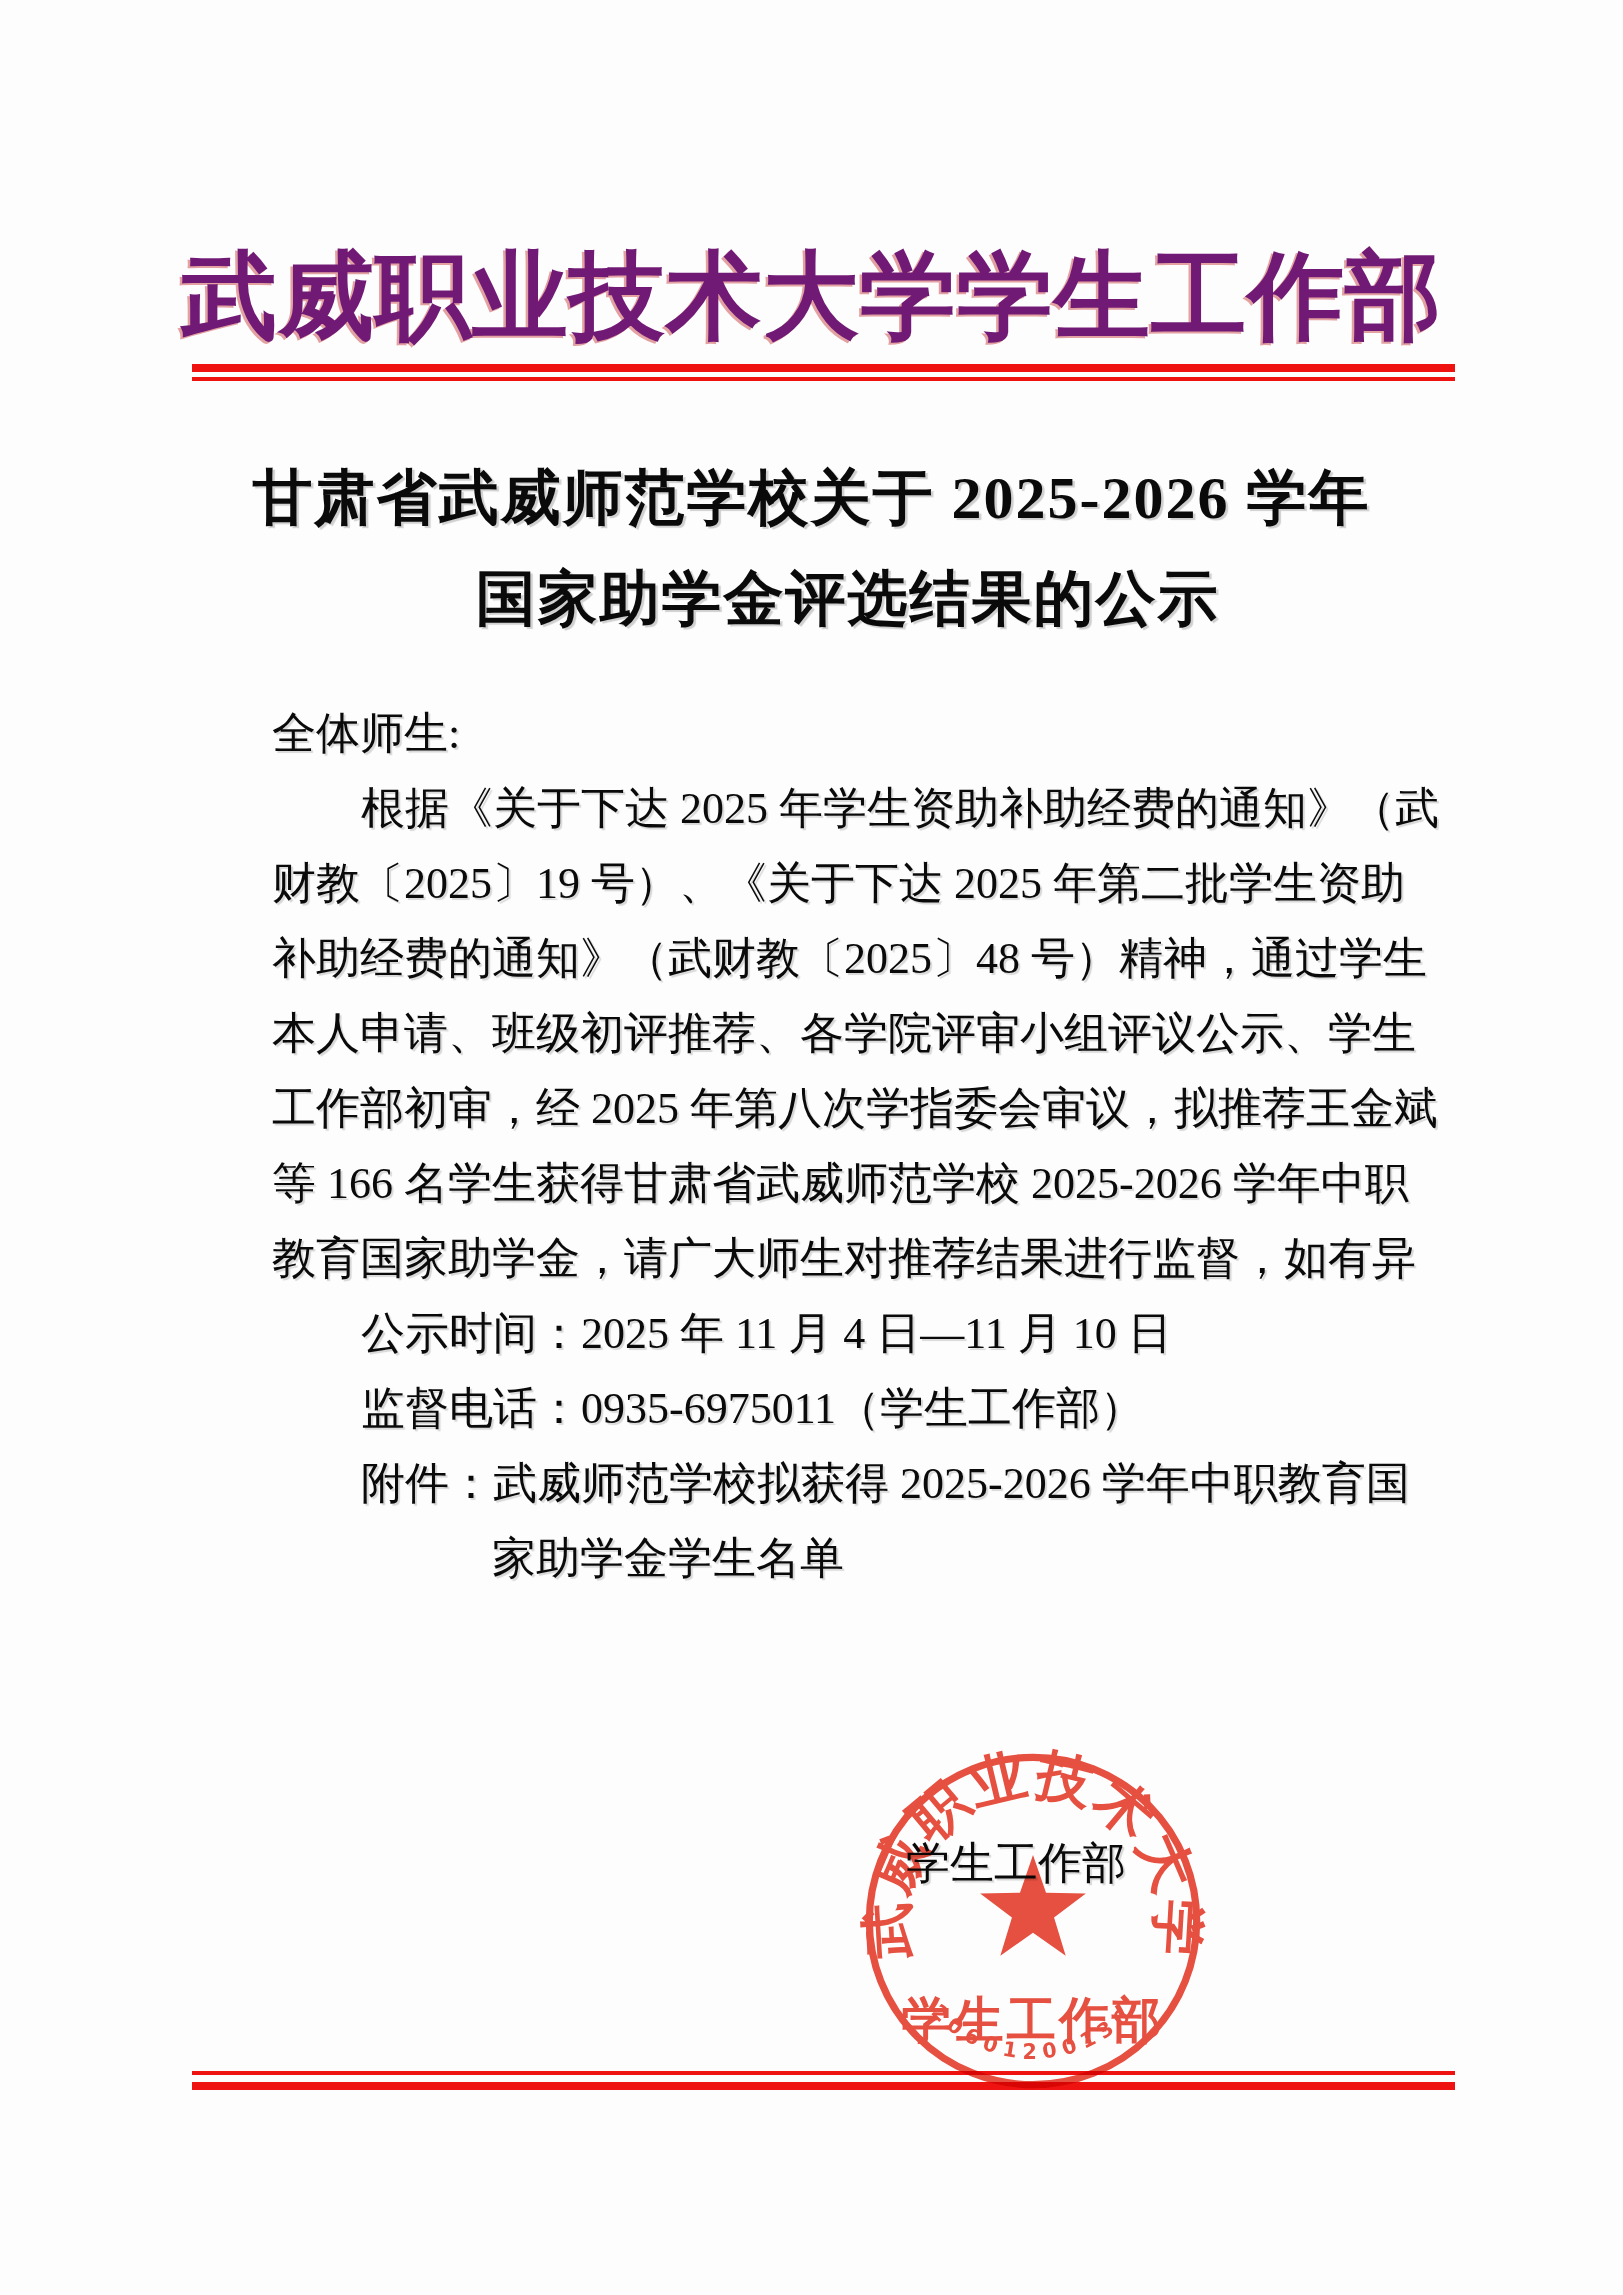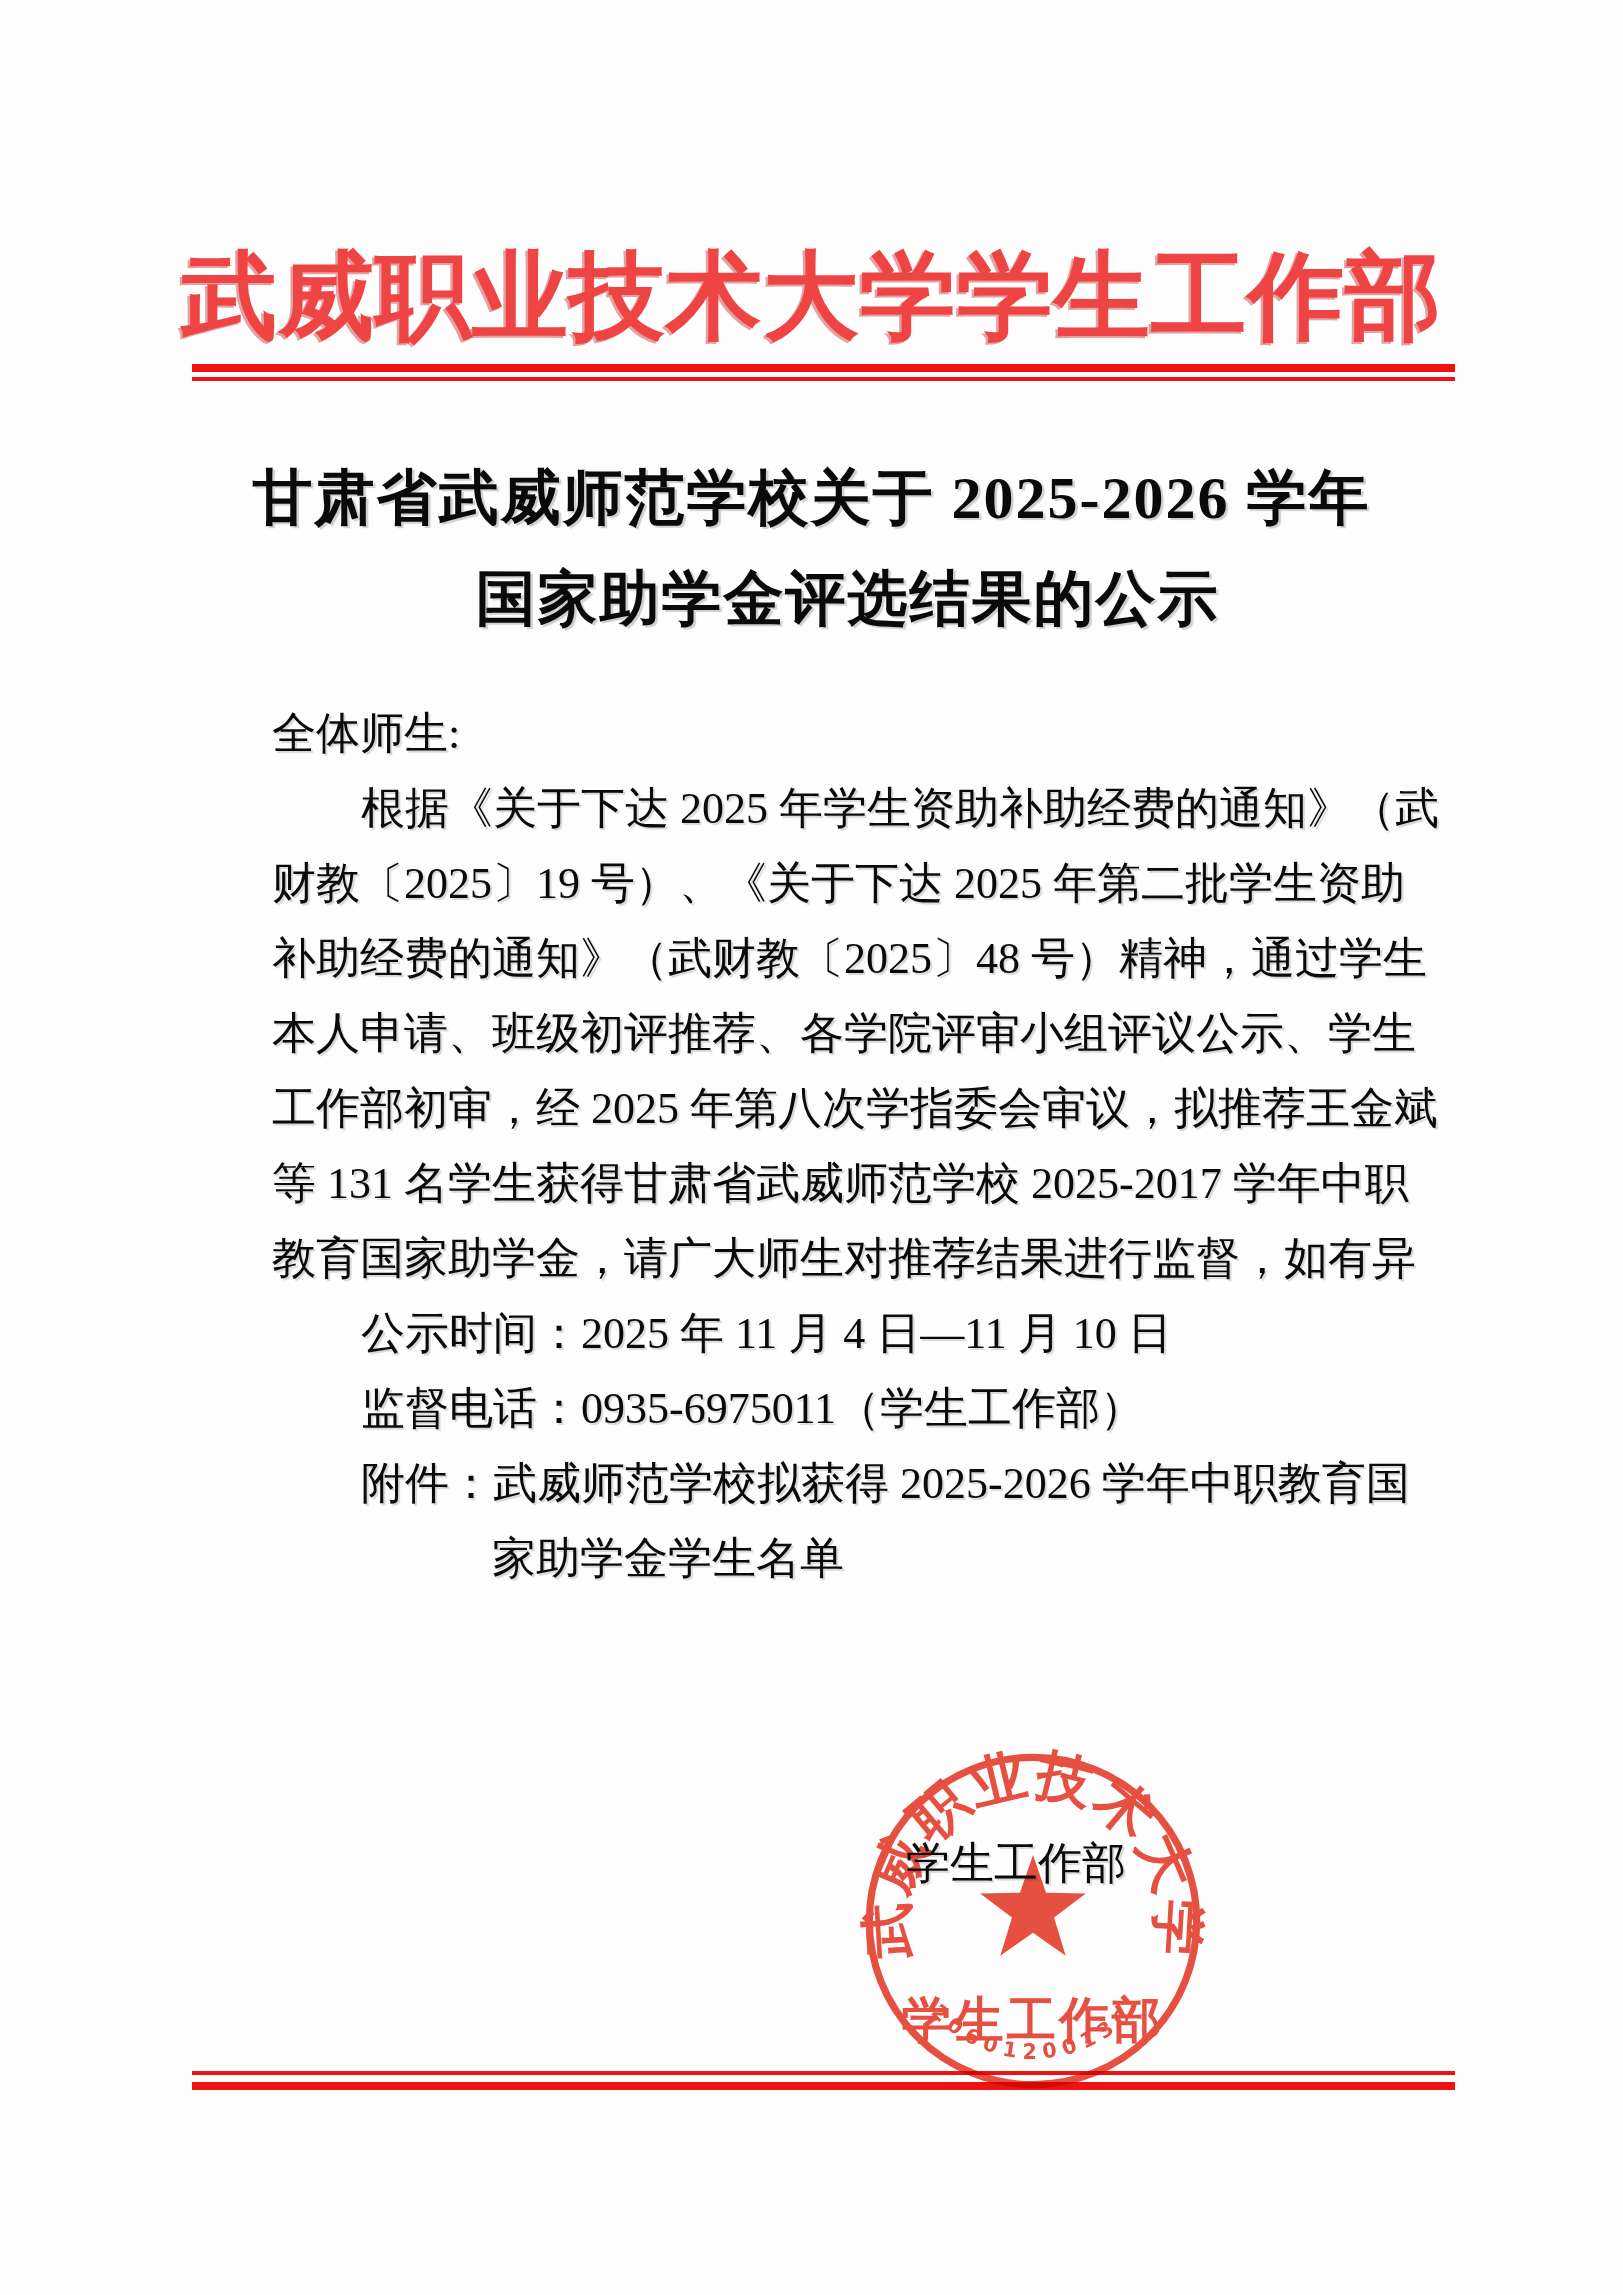--- a/index.html
+++ b/index.html
@@ -11,21 +11,21 @@
     overflow:hidden;
     font-family:"Liberation Serif","DejaVu Serif",serif;
     color:#0a0a0a;
   }
   
   .masthead{
     position:absolute;top:233px;left:0;width:100%;
     text-align:center;
     font-size:96px;line-height:128px;
     font-weight:700;
-    color:#ef4444;
+    color:#701a75;
     letter-spacing:1px;
     white-space:nowrap;
     text-shadow:-2.6px 1.5px 0 rgba(185,12,10,0.38);
   }
   
   .rule{position:absolute;left:192px;width:1263px;background:#ee1310;}
   .rule-top-thick{top:364px;height:7.7px;}
   .rule-top-thin{top:377px;height:3.6px;}
   .rule-bottom-thin{top:2071px;height:4.1px;}
   .rule-bottom-thick{top:2082px;height:8.2px;}
@@ -103,21 +103,21 @@
   <div class="doc-title t1">甘肃省武威师范学校关于 2025-2026 学年</div>
   <div class="doc-title t2">国家助学金评选结果的公示</div>
 
   <div class="body-text">
     <div class="line">全体师生:</div>
     <div class="line indent2">根据《关于下达 2025 年学生资助补助经费的通知》（武</div>
     <div class="line">财教〔2025〕19 号）、《关于下达 2025 年第二批学生资助</div>
     <div class="line">补助经费的通知》（武财教〔2025〕48 号）精神，通过学生</div>
     <div class="line">本人申请、班级初评推荐、各学院评审小组评议公示、学生</div>
     <div class="line">工作部初审，经 2025 年第八次学指委会审议，拟推荐王金斌</div>
-    <div class="line">等 131 名学生获得甘肃省武威师范学校 2025-2017 学年中职</div>
+    <div class="line">等 166 名学生获得甘肃省武威师范学校 2025-2026 学年中职</div>
     <div class="line">教育国家助学金，请广大师生对推荐结果进行监督，如有异</div>
     <div class="line indent2">公示时间：2025 年 11 月 4 日—11 月 10 日</div>
     <div class="line indent2">监督电话：0935-6975011（学生工作部）</div>
     <div class="line indent2">附件：武威师范学校拟获得 2025-2026 学年中职教育国</div>
     <div class="line indent-att">家助学金学生名单</div>
   </div>
 
   <div class="sig-name">学生工作部</div>
 
   <div class="rule rule-bottom-thin"></div>

